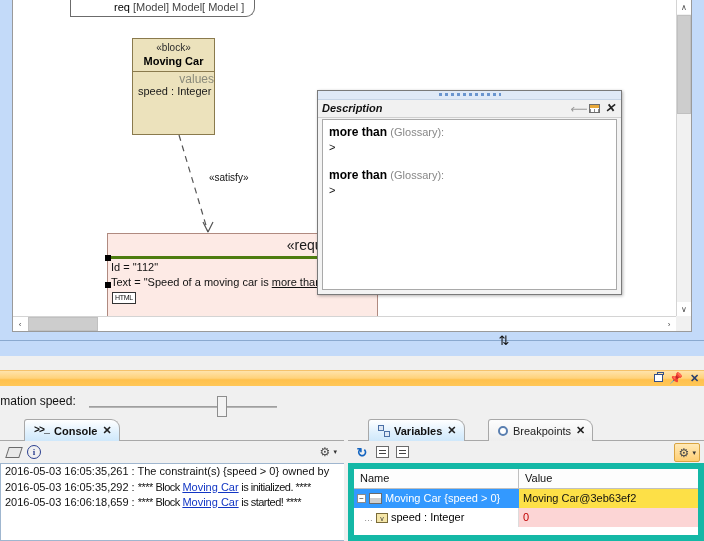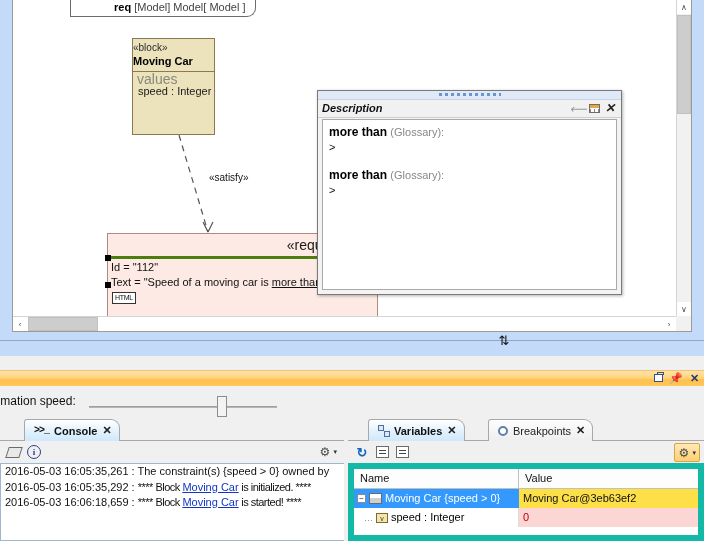--- a/index.html
+++ b/index.html
@@ -17,34 +17,34 @@
   .diagram-canvas{position:absolute;left:0;top:0;right:15px;bottom:15px;background:#ffffff;overflow:hidden;}
 
   
   .frame-tab{
     position:absolute;left:57px;top:-1px;height:17px;
     border:1px solid #6b6b6b;border-top:none;background:#ffffff;
     padding:0 10px 0 7px;line-height:17px;white-space:nowrap;
     font-size:11px;color:#333;
     border-bottom-right-radius:9px;
   }
-  .frame-tab b{color:#000;font-weight:bold;padding-left:36px;}
+  .frame-tab b{color:#000;font-weight:normal;padding-left:36px;}
   .frame-tab .sep{color:#444;}
 
   
   .block-node{
     position:absolute;left:119px;top:38px;width:83px;height:97px;
     background:#ece2bc;border:1px solid #8a7a4d;box-sizing:border-box;
   }
   .block-node .shadow{position:absolute;left:3px;top:3px;width:83px;height:97px;background:#c9bf9c;z-index:-1;}
-  .block-head{height:33px;border-bottom:1px solid #8a7a4d;text-align:left;padding-top:2px;box-sizing:border-box;}
+  .block-head{height:33px;border-bottom:1px solid #8a7a4d;text-align:center;padding-top:2px;box-sizing:border-box;}
   .block-stereo{font-size:10px;color:#2b2b2b;line-height:13px;}
   .block-name{font-size:11px;font-weight:bold;color:#000;line-height:14px;}
   .block-compart{padding:2px 0 0 4px;}
-  .compart-title{font-size:14px;color:#8a8a7a;text-align:left;line-height:11px;}
+  .compart-title{font-size:12px;color:#8a8a7a;text-align:right;line-height:11px;}
   .compart-item{font-size:11px;color:#1a1a1a;line-height:13px;padding-left:1px;}
 
   
   .conn-svg{position:absolute;left:0;top:0;width:100%;height:100%;pointer-events:none;}
   .satisfy-label{position:absolute;left:196px;top:172px;font-size:10px;color:#111;white-space:nowrap;}
 
   
   .req-node{
     position:absolute;left:94px;top:233px;width:271px;height:92px;
     background:#fdeae5;border:1px solid #b08a80;box-sizing:border-box;

